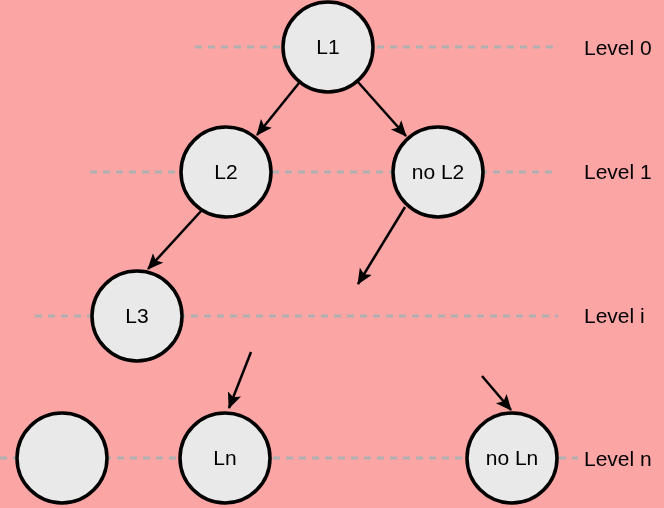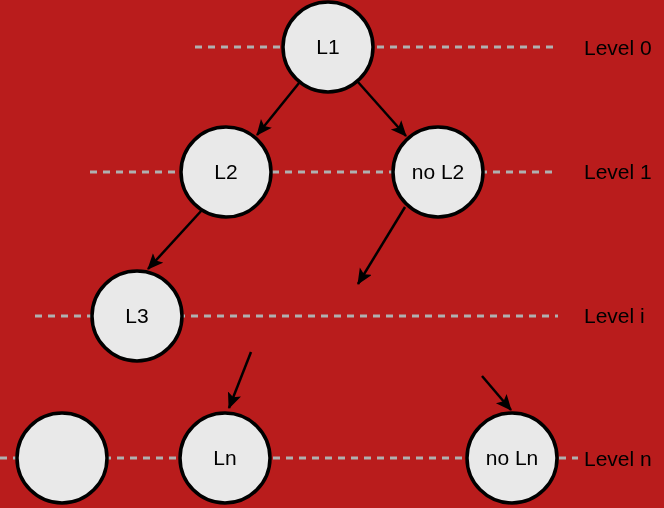--- a/index.html
+++ b/index.html
@@ -5,21 +5,21 @@
   html, body {
     margin: 0;
     padding: 0;
     background: #ffffff;
     font-family: "Liberation Sans", sans-serif;
   }
   .canvas {
     position: relative;
     width: 664px;
     height: 508px;
-    background: #b91c1c;
+    background: #fca5a5;
     overflow: hidden;
   }
   svg text {
     font-family: "Liberation Sans", sans-serif;
     fill: #000000;
   }
   .node-label { font-size: 21px; }
   .level-label { font-size: 21px; }
   .dashline {
     stroke: #b0b0b0;

